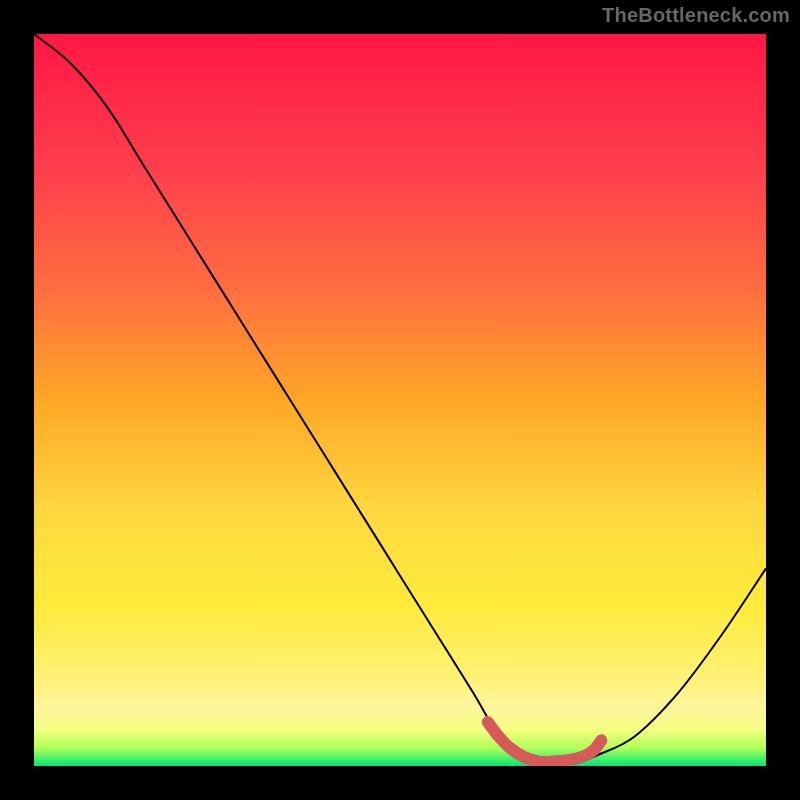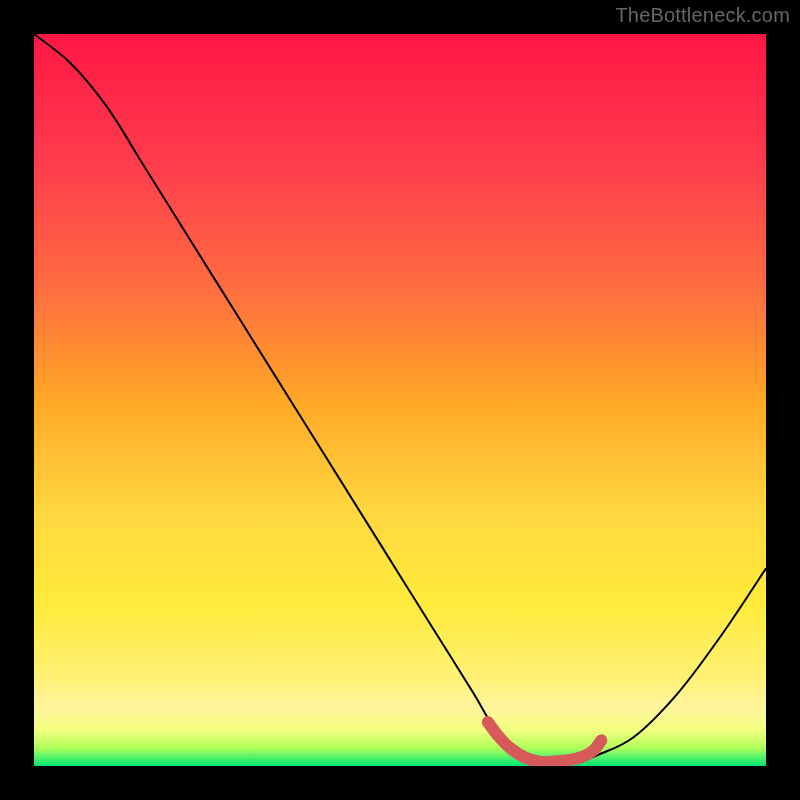--- a/index.html
+++ b/index.html
@@ -10,21 +10,21 @@
     background: #000;
     font-family: Arial, Helvetica, sans-serif;
     position: relative;
   }
   .attribution {
     position: absolute;
     top: 4px;
     right: 10px;
     color: #666;
     font-size: 20px;
-    font-weight: 400;
+    font-weight: 700;
     letter-spacing: 0.2px;
   }
   .plot-area {
     position: absolute;
     left: 34px;
     top: 34px;
     width: 732px;
     height: 732px;
   }
   svg {

